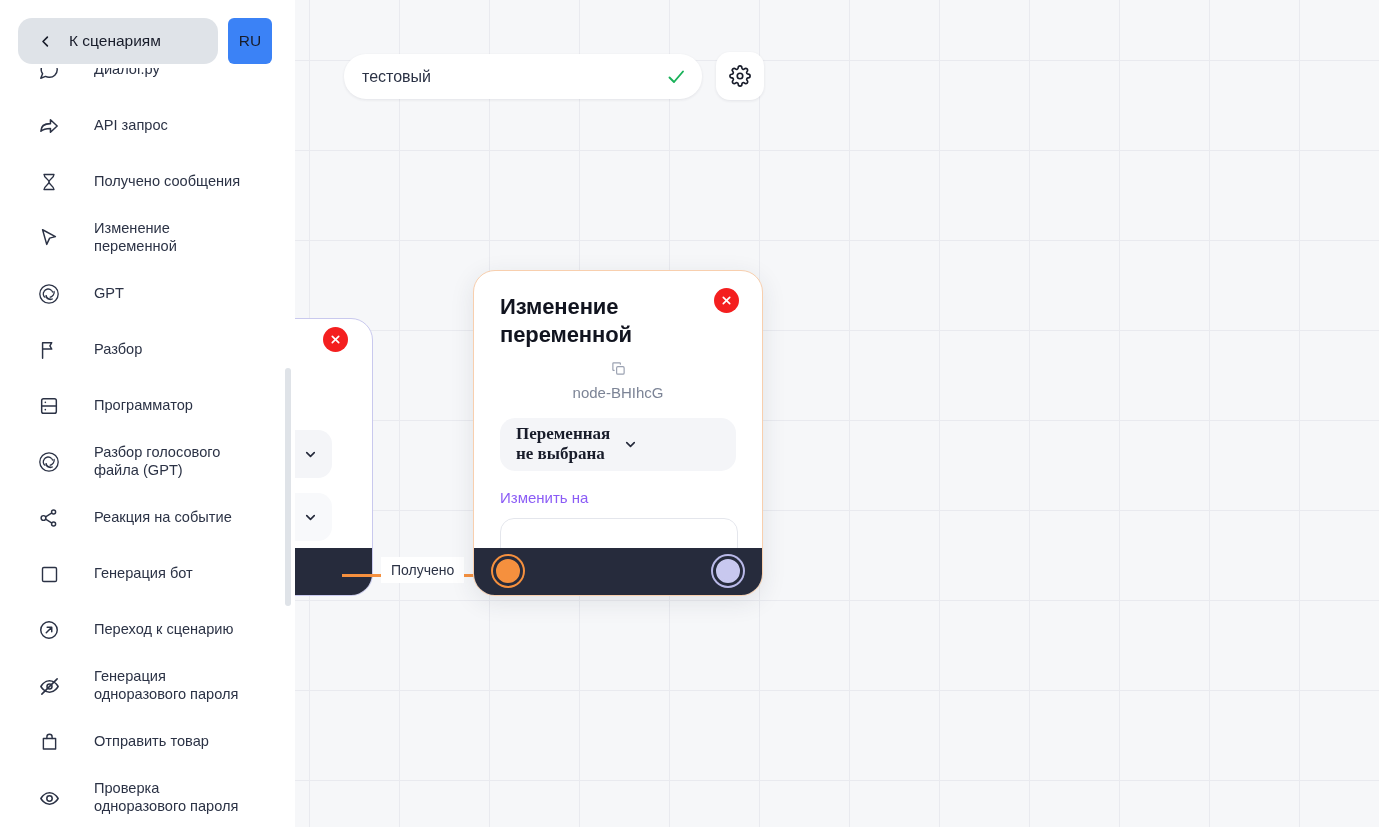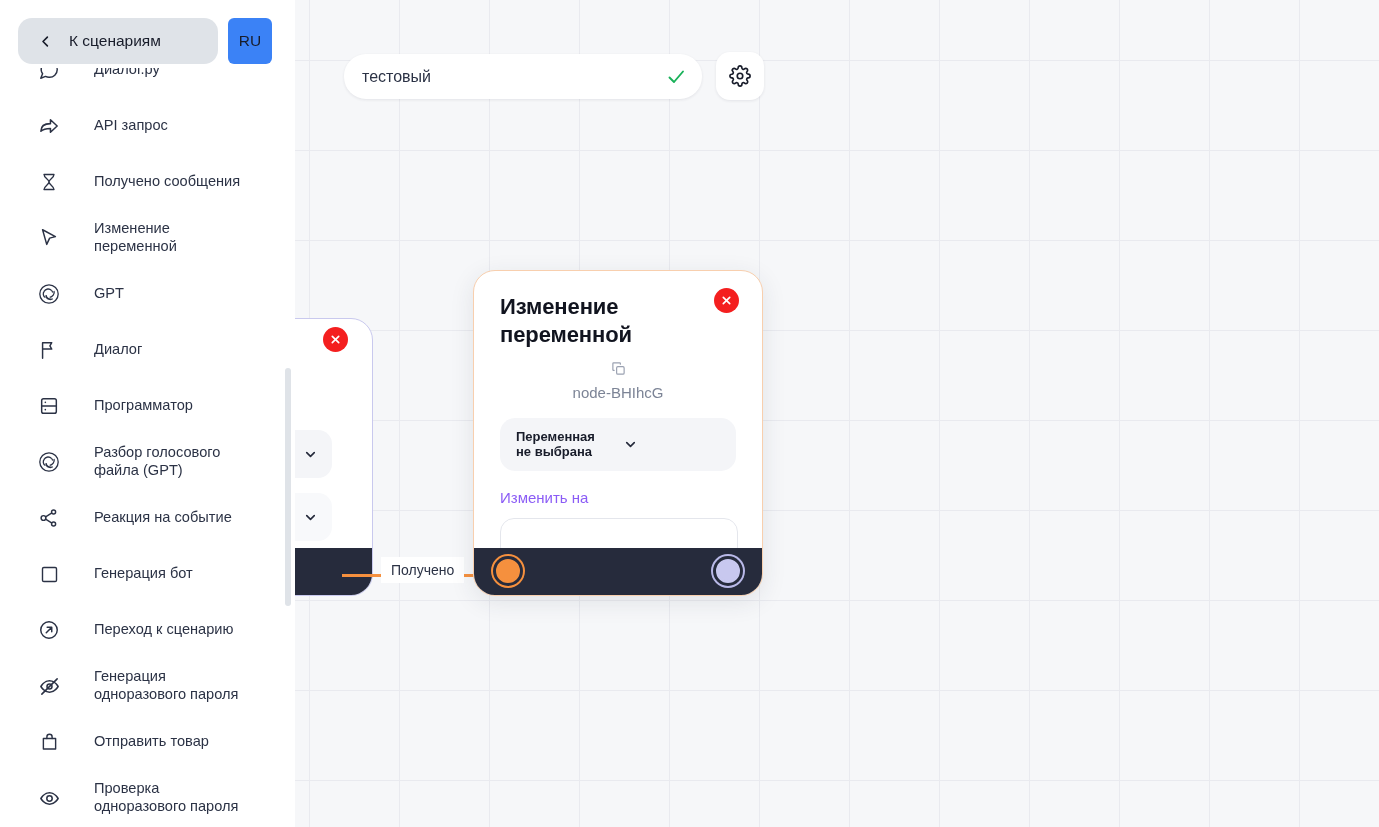--- a/index.html
+++ b/index.html
@@ -165,23 +165,24 @@
     height: 53px;
     background: #f4f5f8;
     border-radius: 15px;
     display: flex; align-items: center;
     padding: 0 16px 0 16px;
     gap: 10px;
     cursor: pointer;
   }
   .modal-select span {
     flex: 1;
-    font-size: 13px;
+    font-size: 17px;
     font-weight: 700;
     color: #181c2a;
+    font-family: Liberation Serif, serif;
   }
   .modal-label {
     margin-top: 18px;
     font-size: 15px;
     color: #8b5cf6;
   }
   .modal-input {
     margin-top: 12px;
     width: 238px; height: 43px;
     border: 1px solid #e4e6ec;
@@ -424,21 +425,21 @@
         </span>
         <span class="lbl">GPT</span>
       </div>
 
       <div class="side-item">
         <span class="ic">
           <svg width="22" height="22" viewBox="0 0 24 24" fill="none" stroke="#2b3245" stroke-width="1.6" stroke-linecap="round" stroke-linejoin="round">
             <path d="M5 21V4h10l-2 3.5L15 11H5"></path>
           </svg>
         </span>
-        <span class="lbl">Диалог</span>
+        <span class="lbl">Разбор</span>
       </div>
 
       <div class="side-item">
         <span class="ic">
           <svg width="22" height="22" viewBox="0 0 24 24" fill="none" stroke="#2b3245" stroke-width="1.6" stroke-linecap="round" stroke-linejoin="round">
             <rect x="4" y="4" width="16" height="16" rx="2"></rect>
             <line x1="4" y1="12" x2="20" y2="12"></line>
             <circle cx="8" cy="8" r=".9" fill="#2b3245" stroke="none"></circle>
             <circle cx="8" cy="16" r=".9" fill="#2b3245" stroke="none"></circle>
           </svg>

